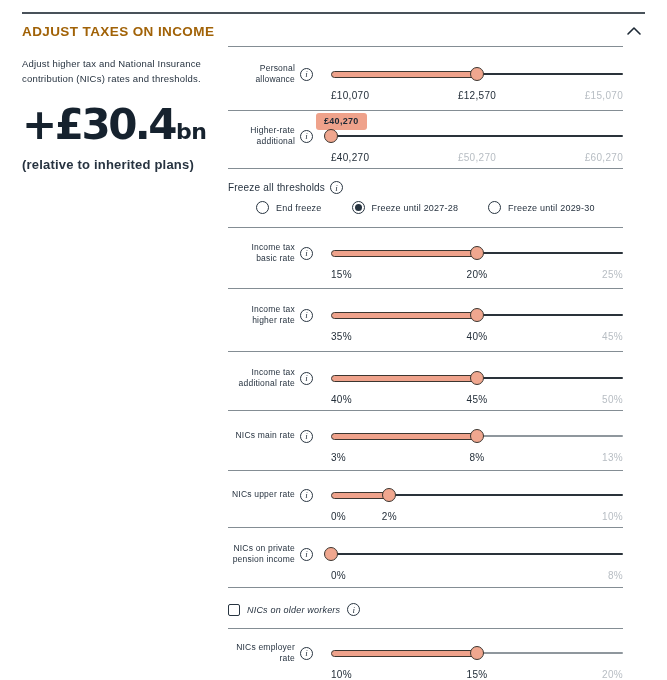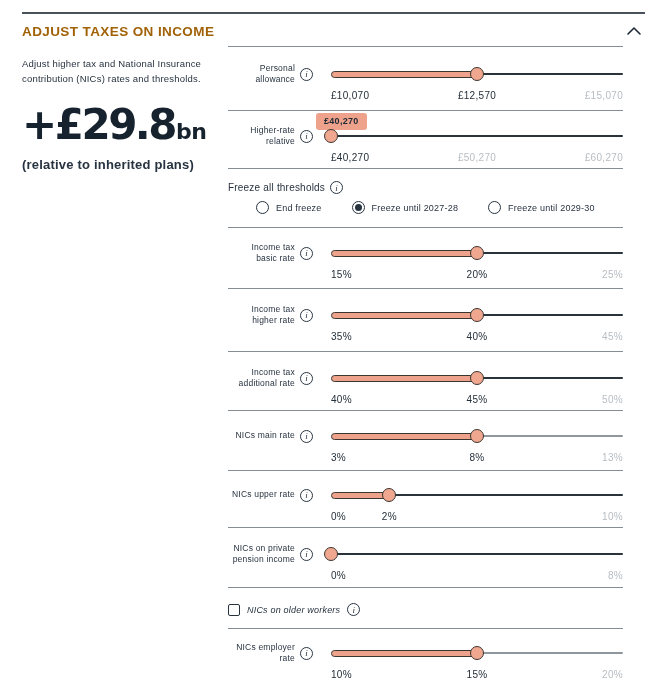--- a/index.html
+++ b/index.html
@@ -78,21 +78,21 @@
 <div class="hdr-title">ADJUST TAXES ON INCOME</div>
 <button class="collapse-btn" title="">
   <svg width="16" height="10" viewBox="0 0 16 10">
     <polyline points="2,8 8,2 14,8" fill="none" stroke="#1d2935" stroke-width="1.6" stroke-linecap="round" stroke-linejoin="round"></polyline>
   </svg>
 </button>
 
 <div class="summary">
   <div class="summary-desc">Adjust higher tax and National Insurance contribution (NICs) rates and thresholds.</div>
   <div class="impact">
-    <span class="impact-value">+£29.8</span><span class="impact-unit">bn</span>
+    <span class="impact-value">+£30.4</span><span class="impact-unit">bn</span>
   </div>
   <div class="impact-note">(relative to inherited plans)</div>
 </div>
 
 <div class="panel">
 
   <div class="row" style="height:64px; padding-top:20px;">
     <div class="srow-content">
       <div class="label-col">
         <span class="row-label">Personal allowance</span>
@@ -110,21 +110,21 @@
           <span class="tick tick-max">£15,070</span>
         </div>
       </div>
     </div>
   </div>
 
   <div class="row" style="height:58px; padding-top:18px;">
     <div class="srow-content">
       <div class="label-col">
         <span class="row-label">Higher-rate
-relative</span>
+additional</span>
         <span class="info-icon">i</span>
       </div>
       <div class="slider-col" style="--pos: 0; --mid: 50;">
         <div class="slider">
           <div class="badge">£40,270</div>
           <div class="track-rest" data-tone="dark"></div>
           <div class="track-fill"></div>
           <div class="handle"></div>
         </div>
         <div class="ticks">

